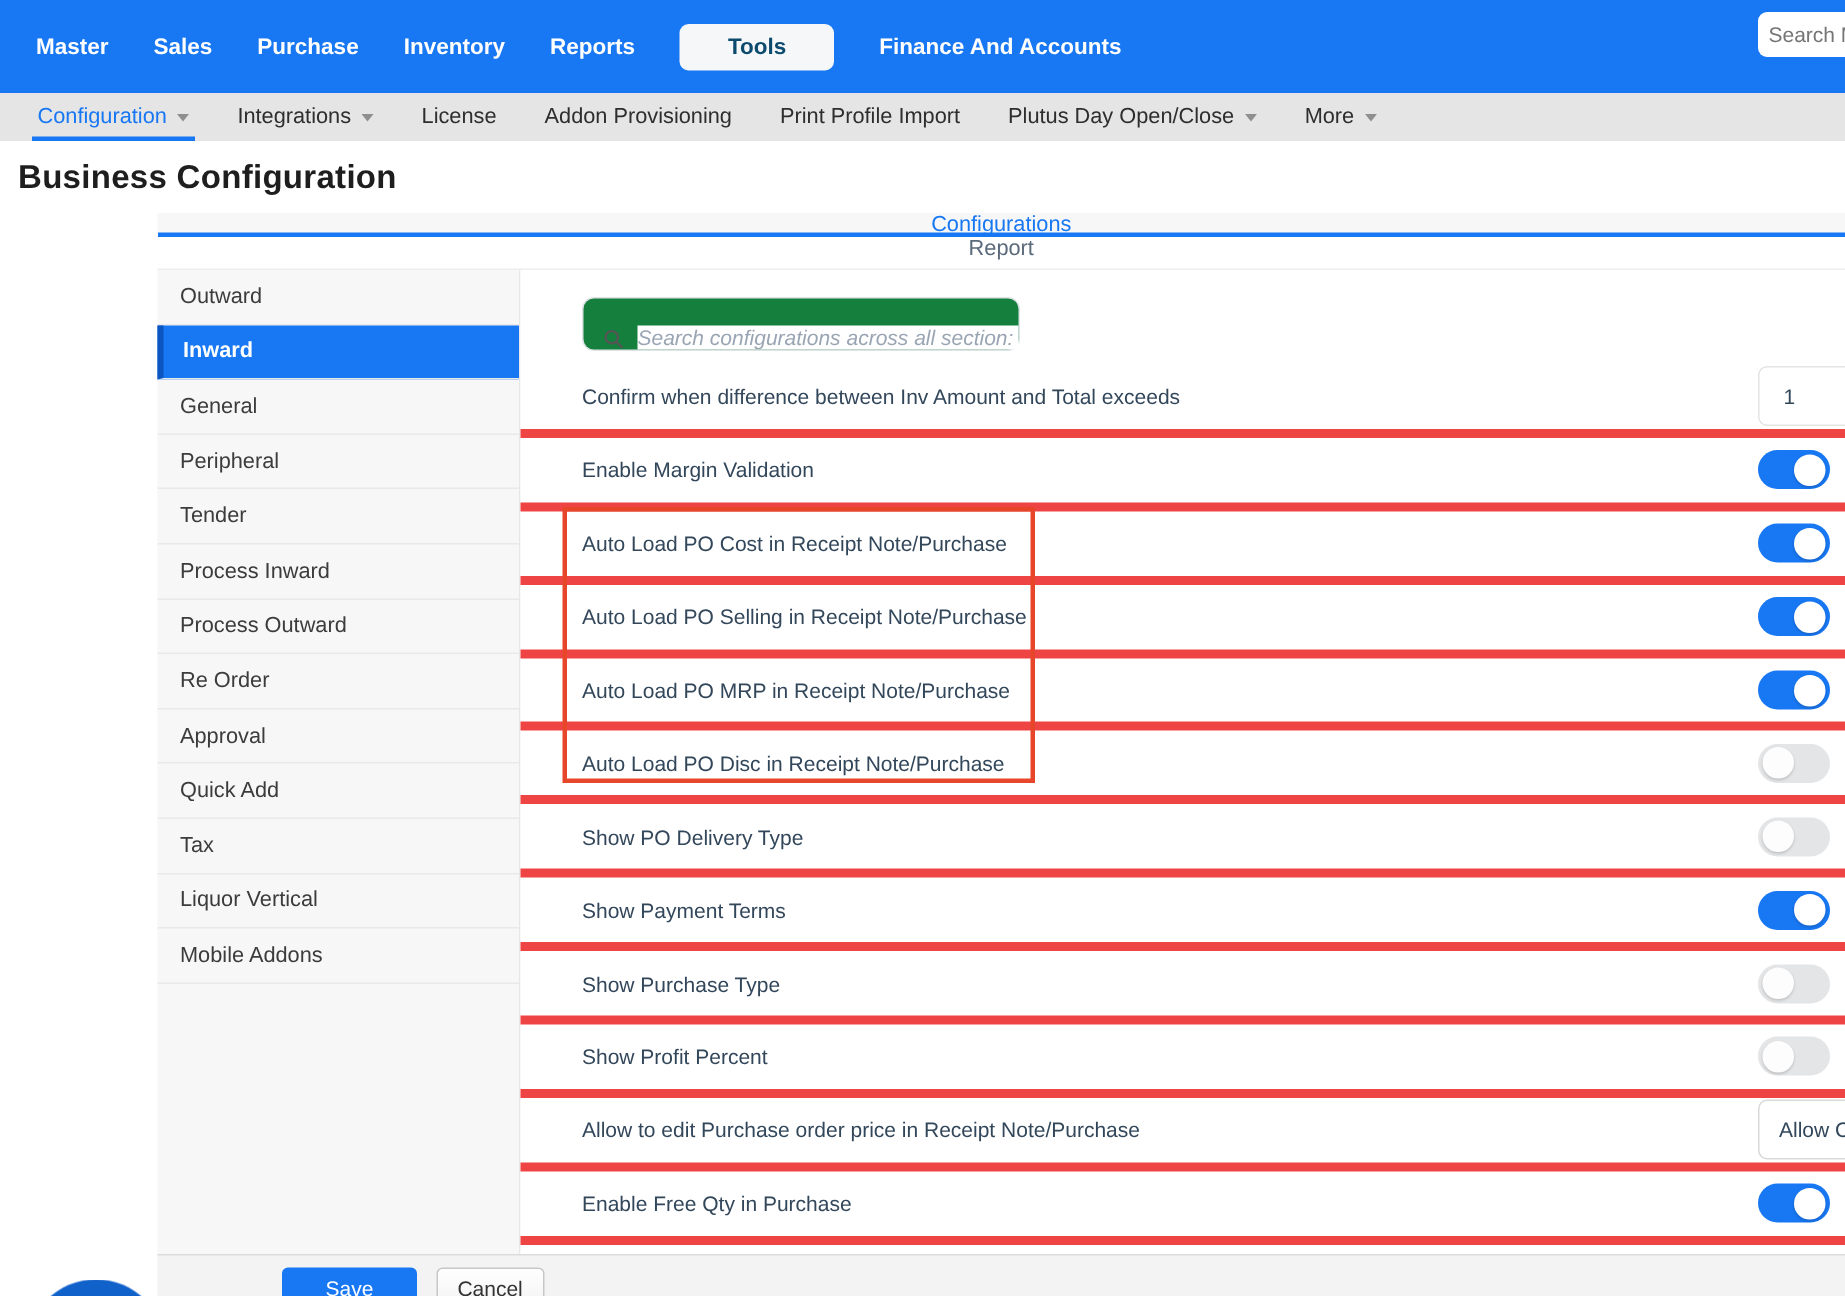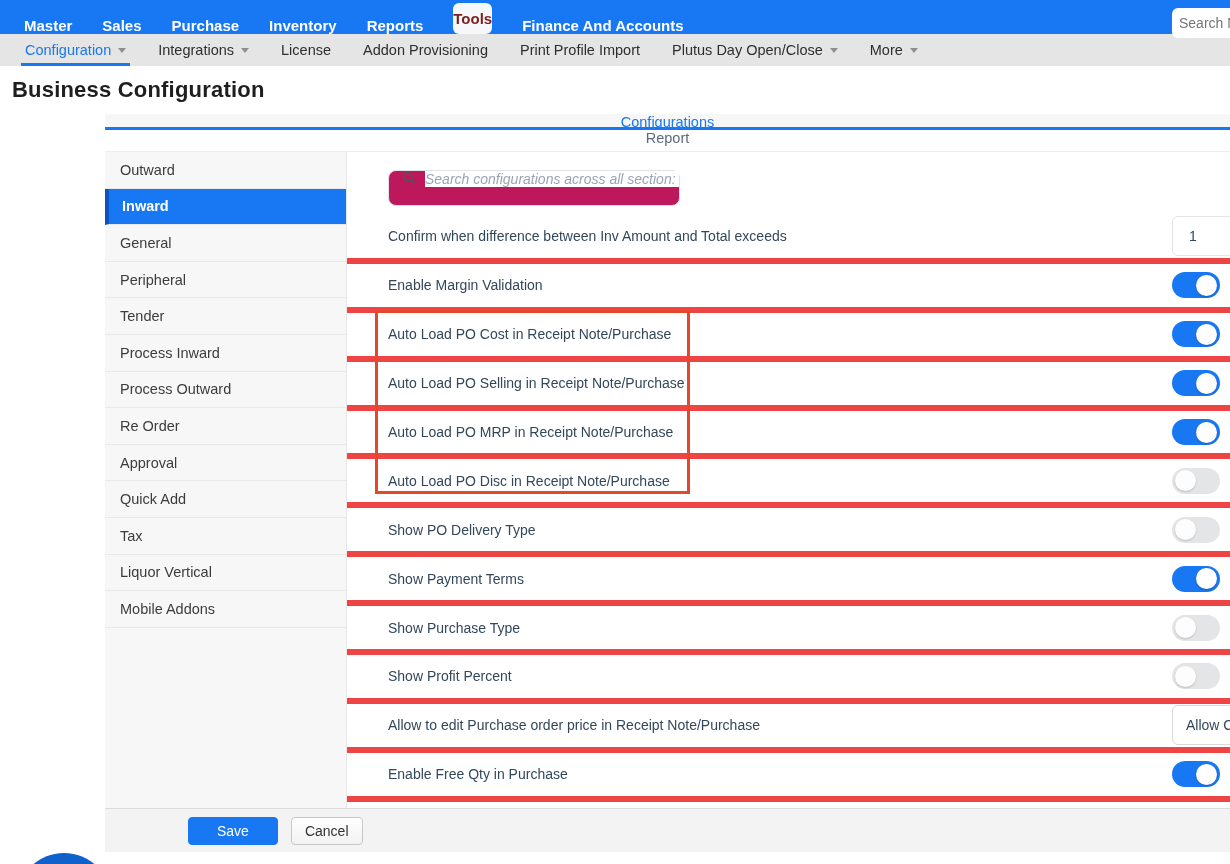--- a/index.html
+++ b/index.html
@@ -1,22 +1,22 @@
 <!DOCTYPE html>
 <html><head>
 <meta charset="utf-8">
 <style>
   * { margin:0; padding:0; box-sizing:border-box; }
   html,body { width:1230px; height:864px; overflow:hidden; background:#fff;
               font-family:"Liberation Sans","DejaVu Sans",sans-serif; }
 
   
-  .topnav { position:relative; height:34px; background:#1877f2; display:flex; align-items:flex-end; padding-left:24px; }
+  .topnav { position:relative; height:62px; background:#1877f2; display:flex; align-items:center; padding-left:24px; }
   .topnav-item { color:#fff; font-size:15px; font-weight:700; margin-right:30px; cursor:pointer; white-space:nowrap; }
-  .topnav-item.active { background:#f5f7f9; color:#7f1d1d; border-radius:6px; padding:7px 0; }
+  .topnav-item.active { background:#f5f7f9; color:#0c4a6e; border-radius:6px; padding:7px 32px; }
   .topnav-search { position:absolute; left:1172px; top:8px; width:130px; height:30px; border:none; border-radius:6px;
                    padding-left:7px; font-size:14px; color:#4a4a4a; background:#fff; outline:none; }
 
   
   .subnav { height:32px; background:#e5e5e5; display:flex; align-items:stretch; padding-left:21px; }
   .subnav-item { display:flex; align-items:center; font-size:14.5px; color:#2e2e2e; padding:0 4px; margin-right:24px;
                  cursor:pointer; white-space:nowrap; }
   .subnav-item.active { color:#1877f2; box-shadow:inset 0 -3px 0 #1877f2; }
   .caret { width:0; height:0; border-left:4px solid transparent; border-right:4px solid transparent;
            border-top:5px solid #8f8f8f; display:inline-block; margin-left:7px; }
@@ -32,21 +32,21 @@
 
   
   .panel { margin-left:105px; height:656px; display:flex; }
   .sidebar { width:242px; background:#f7f7f7; border-right:1px solid #e7e7e7; }
   .side-item { height:36.6px; display:flex; align-items:center; padding-left:15px; font-size:14.5px; color:#3c3c3c;
                border-bottom:1px solid #e9e9e9; cursor:pointer; }
   .side-item.selected { background:#1877f2; color:#fff; font-weight:700; border-left:4px solid #0b55c0; padding-left:13px; }
 
   .main { position:relative; flex:1; background:#fff; }
   .cfg-search { position:absolute; top:18px; left:41px; width:292px; height:36px; border:1px solid #dfe3e8; border-radius:8px;
-                display:flex; align-items:flex-start; padding-left:13px; background:#be185d; }
+                display:flex; align-items:flex-end; padding-left:13px; background:#15803d; }
   .cfg-search input { border:none; outline:none; flex:1; margin-left:9px; font-size:14px; color:#444; font-style:italic; }
   .cfg-search input::placeholder { color:#9aa5b4; font-style:italic; }
 
   .rows { position:absolute; top:63px; left:0; right:0; }
   .row { position:relative; height:48.9px; border-bottom:6px solid #ef4444; display:flex; align-items:center; padding-left:41px; }
   .row-label { font-size:14px; color:#33475b; }
 
   .toggle { position:absolute; right:10px; top:50%; transform:translateY(-50%); width:48px; height:26px; border-radius:13px;
             background:#e4e5e7; cursor:pointer; }
   .toggle .knob { position:absolute; top:2.5px; left:3px; width:21px; height:21px; border-radius:50%; background:#fdfdfd;

